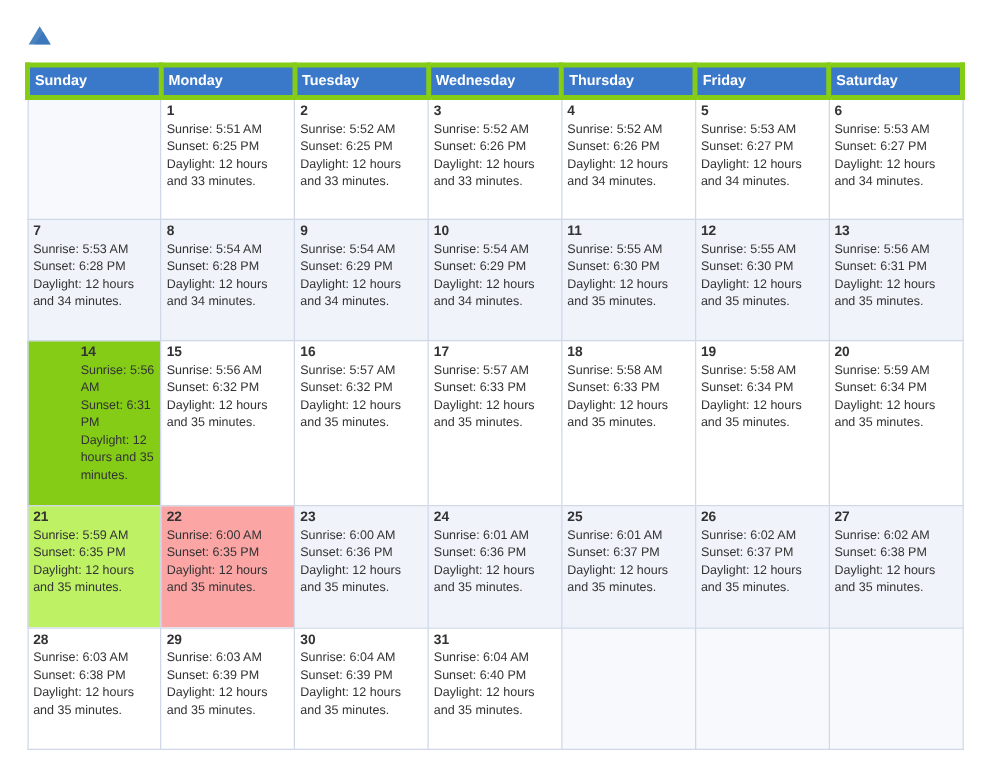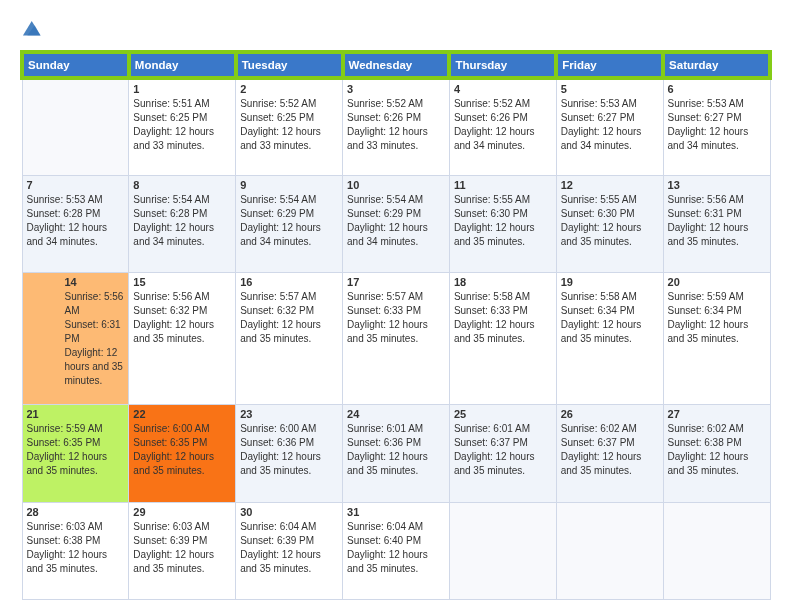--- a/index.html
+++ b/index.html
@@ -182,21 +182,21 @@
           <td style="background: rgb(240, 244, 250);">
             <span class="day-num">12</span>
             <div class="cell-text">Sunrise: 5:55 AM<br>Sunset: 6:30 PM<br>Daylight: 12 hours and 35 minutes.</div>
           </td>
           <td style="background: rgb(240, 244, 250);">
             <span class="day-num">13</span>
             <div class="cell-text">Sunrise: 5:56 AM<br>Sunset: 6:31 PM<br>Daylight: 12 hours and 35 minutes.</div>
           </td>
         </tr>
         <tr>
-          <td style="background: #fdba74; padding-left: 42px;">
+          <td style="background: #84cc16; padding-left: 42px;">
             <span class="day-num">14</span>
             <div class="cell-text">Sunrise: 5:56 AM<br>Sunset: 6:31 PM<br>Daylight: 12 hours and 35 minutes.</div>
           </td>
           <td style="background: rgb(255, 255, 255);">
             <span class="day-num">15</span>
             <div class="cell-text">Sunrise: 5:56 AM<br>Sunset: 6:32 PM<br>Daylight: 12 hours and 35 minutes.</div>
           </td>
           <td style="background: rgb(255, 255, 255);">
             <span class="day-num">16</span>
             <div class="cell-text">Sunrise: 5:57 AM<br>Sunset: 6:32 PM<br>Daylight: 12 hours and 35 minutes.</div>
@@ -216,21 +216,21 @@
           <td style="background: rgb(255, 255, 255);">
             <span class="day-num">20</span>
             <div class="cell-text">Sunrise: 5:59 AM<br>Sunset: 6:34 PM<br>Daylight: 12 hours and 35 minutes.</div>
           </td>
         </tr>
         <tr>
           <td style="background: #bef264;">
             <span class="day-num">21</span>
             <div class="cell-text">Sunrise: 5:59 AM<br>Sunset: 6:35 PM<br>Daylight: 12 hours and 35 minutes.</div>
           </td>
-          <td style="background: #f97316; margin-top: 12px;">
+          <td style="background: #fca5a5; margin-top: 12px;">
             <span class="day-num">22</span>
             <div class="cell-text">Sunrise: 6:00 AM<br>Sunset: 6:35 PM<br>Daylight: 12 hours and 35 minutes.</div>
           </td>
           <td style="background: rgb(240, 244, 250);">
             <span class="day-num">23</span>
             <div class="cell-text">Sunrise: 6:00 AM<br>Sunset: 6:36 PM<br>Daylight: 12 hours and 35 minutes.</div>
           </td>
           <td style="background: rgb(240, 244, 250);">
             <span class="day-num">24</span>
             <div class="cell-text">Sunrise: 6:01 AM<br>Sunset: 6:36 PM<br>Daylight: 12 hours and 35 minutes.</div>

